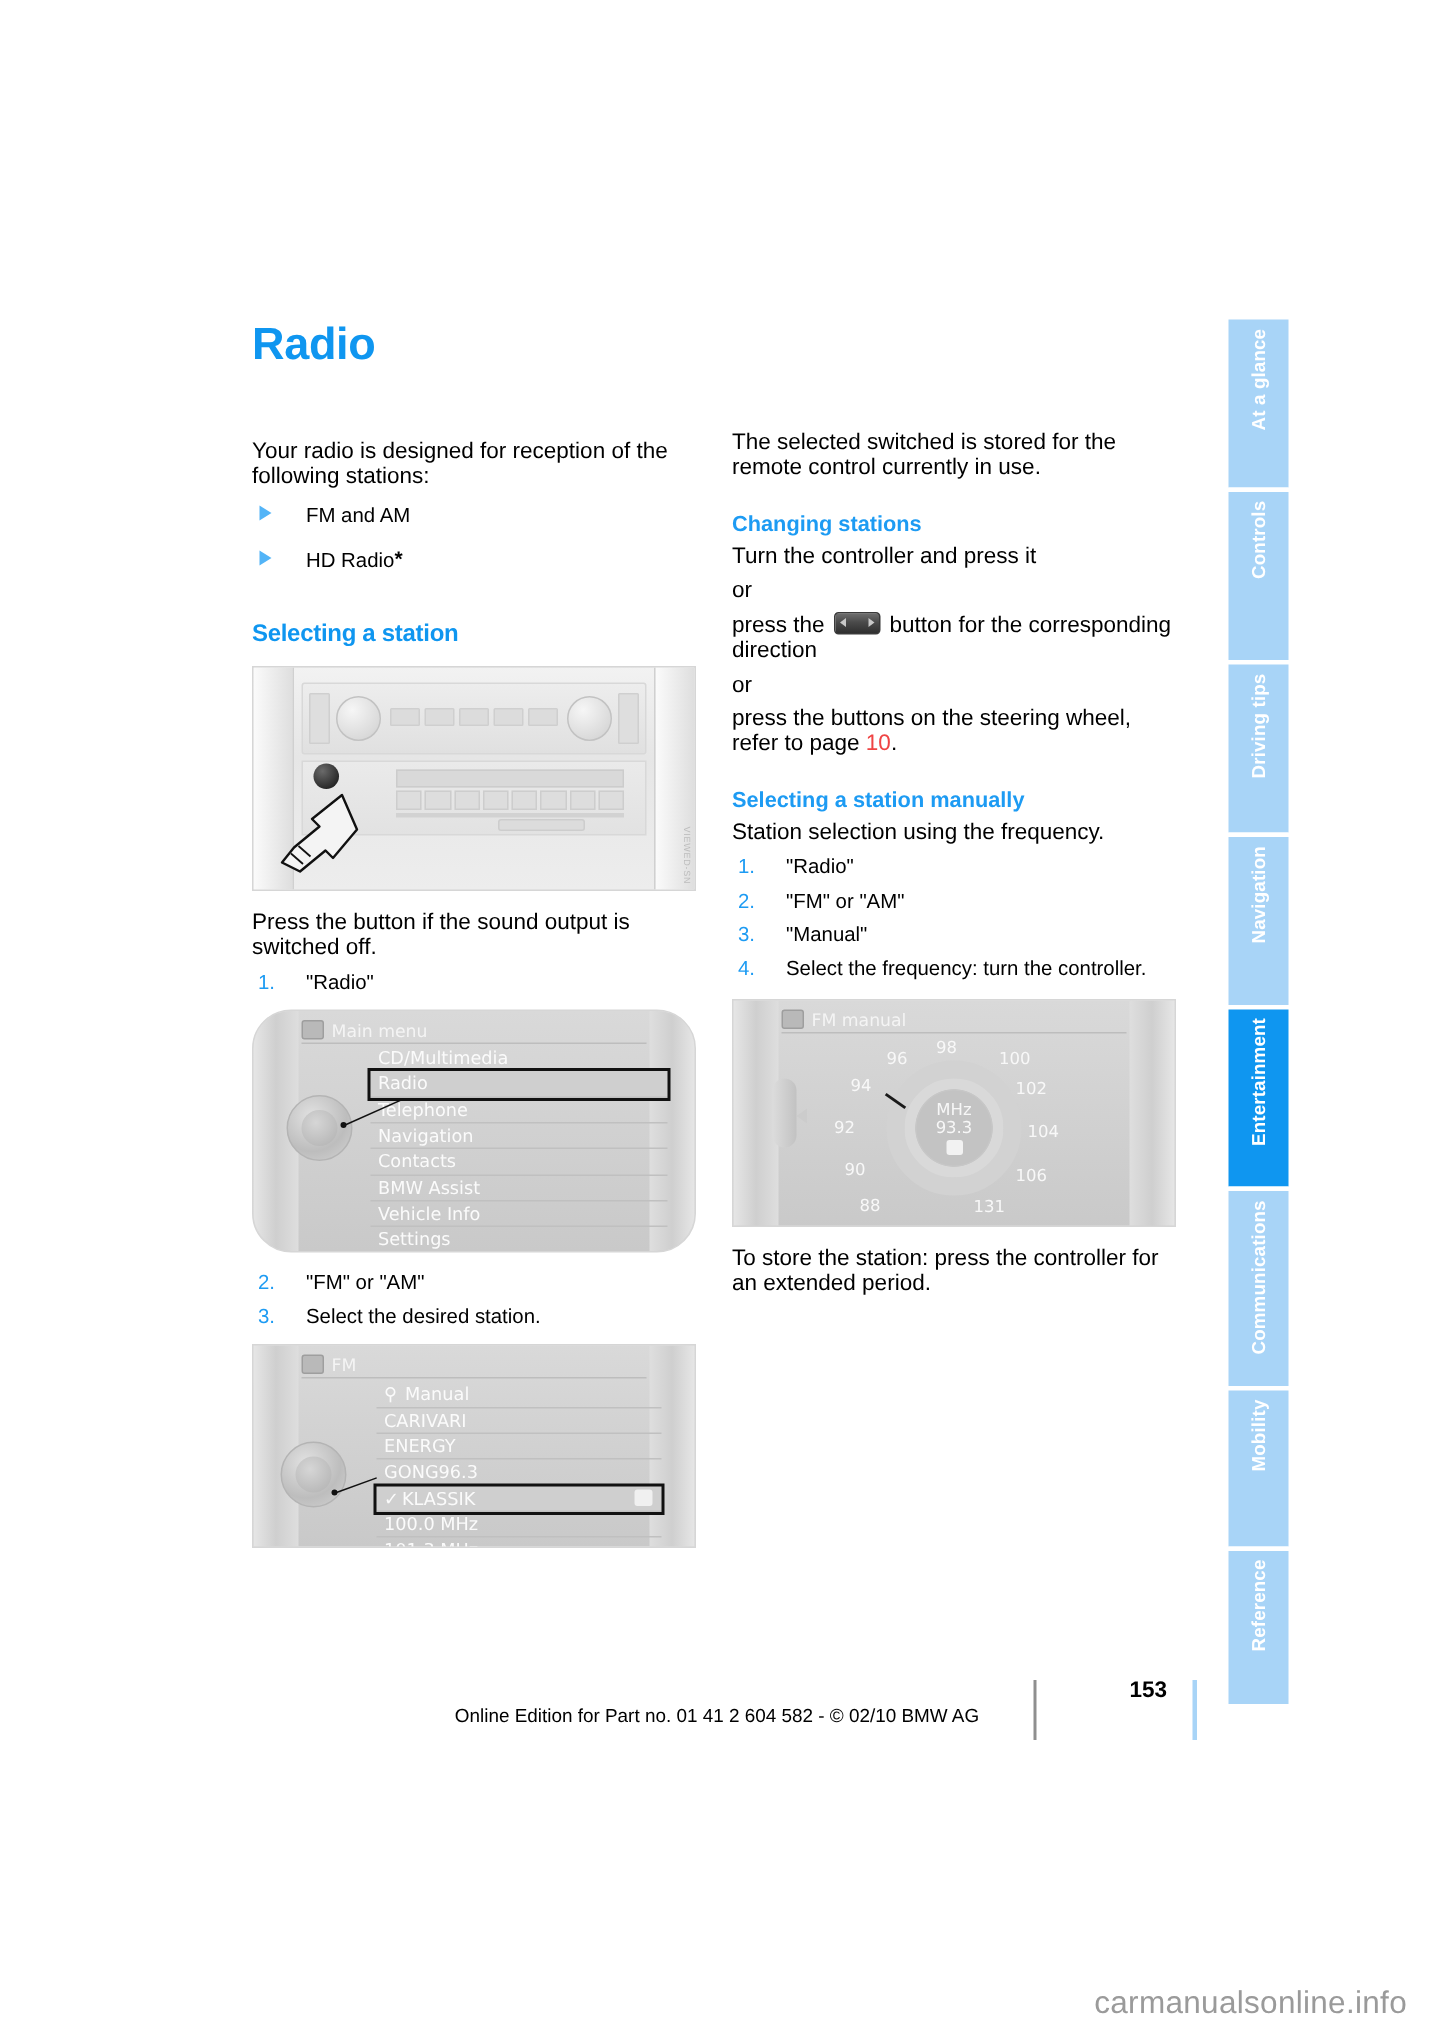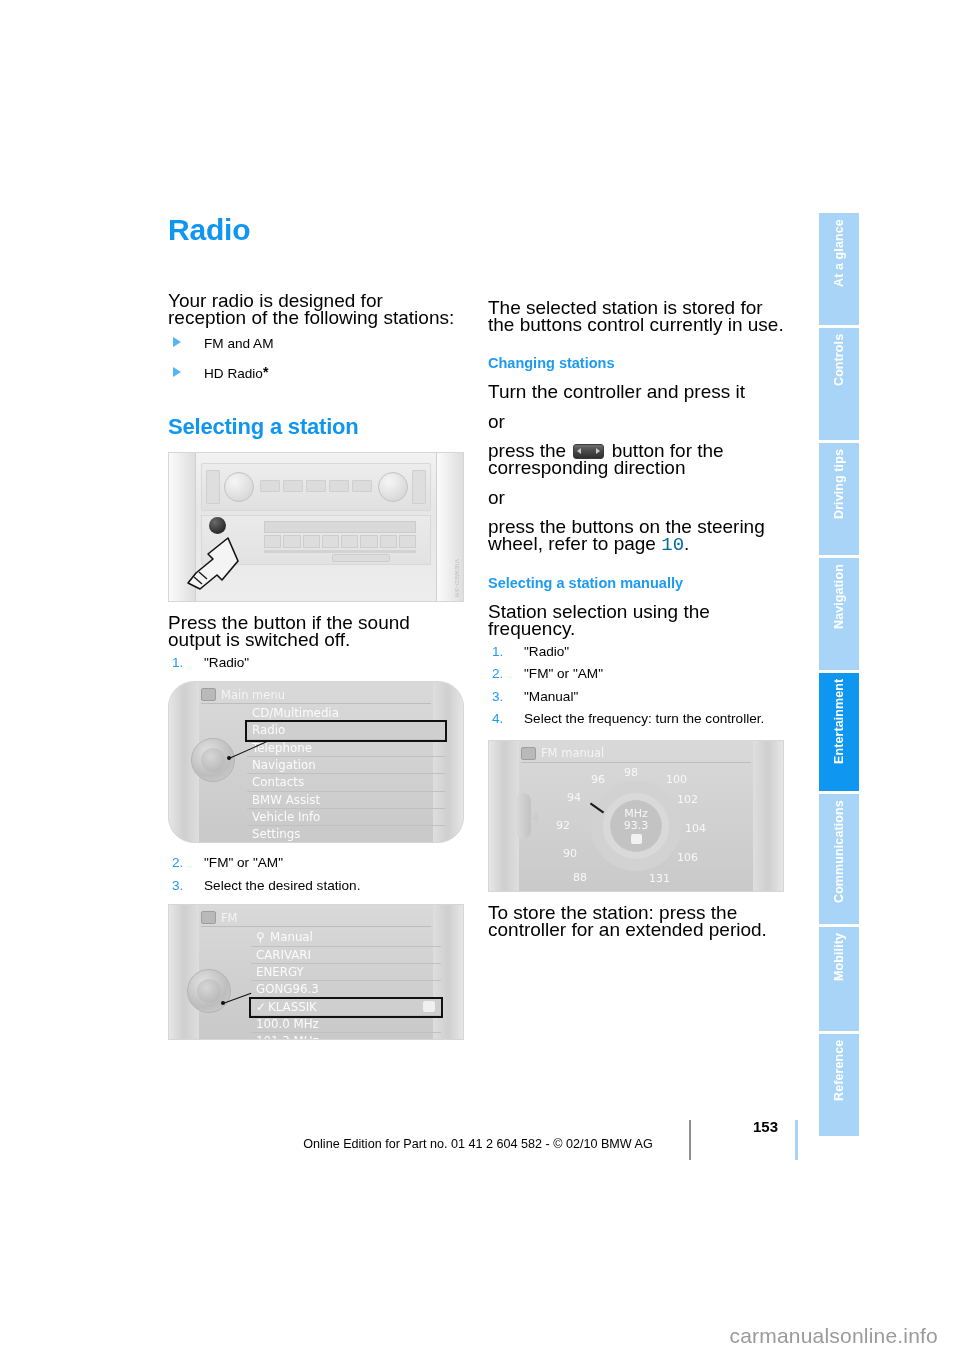--- a/index.html
+++ b/index.html
@@ -80,35 +80,35 @@
 
   h1.page-title {
     color: #0f96f0;
     font-size: 30px;
     font-weight: bold;
     margin: 0 0 46px 0;
     letter-spacing: -0.2px;
   }
   h2.section {
     color: #0f96f0;
-    font-size: 22px;
+    font-size: 16px;
     font-weight: bold;
     margin: 32px 0 7px 0;
     letter-spacing: -0.2px;
   }
   h3.subsection {
     color: #1d9bf3;
     font-size: 14.5px;
     font-weight: bold;
     margin: 22px 0 5px 0;
   }
   p.body {
-    font-size: 19px;
+    font-size: 15px;
     line-height: 16.6px;
-    margin: 13px 0 6px 0;
+    margin: 0 0 6px 0;
   }
 
   
   ul.tri {
     list-style: none;
     margin: 8px 0 0 0;
     padding: 0;
   }
   ul.tri li {
     position: relative;
@@ -146,21 +146,21 @@
     line-height: 16.6px;
     margin-bottom: 6px;
   }
   ol.steps li .num {
     position: absolute;
     left: 4px;
     top: 0;
     color: #1d9bf3;
   }
 
-  .link { color: #0369a1; font-family: Liberation Mono, monospace; }
+  .link { color: #ef4444; }
 
   
   .rocker {
     display: inline-block;
     width: 29px;
     height: 13px;
     border-radius: 3px;
     background: linear-gradient(180deg,#6d6d6d 0%,#4a4a4a 45%,#2f2f2f 100%);
     border: 1px solid #3a3a3a;
     position: relative;
@@ -622,21 +622,21 @@
         <div class="leader-dot" style="left:52px;top:96px;"></div>
         <div class="leader" style="left:54px;top:98px;width:30px;transform:rotate(-20deg);"></div>
       </div>
       <div class="fig-code"></div>
     </div>
 
   </div>
 
   <div class="col-right">
 
-    <p class="body">The selected station is stored for the buttons control currently in use.</p>
+    <p class="body">The selected switched is stored for the remote control currently in use.</p>
 
     <h3 class="subsection">Changing stations</h3>
 
     <p class="body">Turn the controller and press it</p>
     <p class="body">or</p>
 
     <p class="body">
       <span>press the</span>
       <span class="rocker">
         <span class="arr l"></span>

